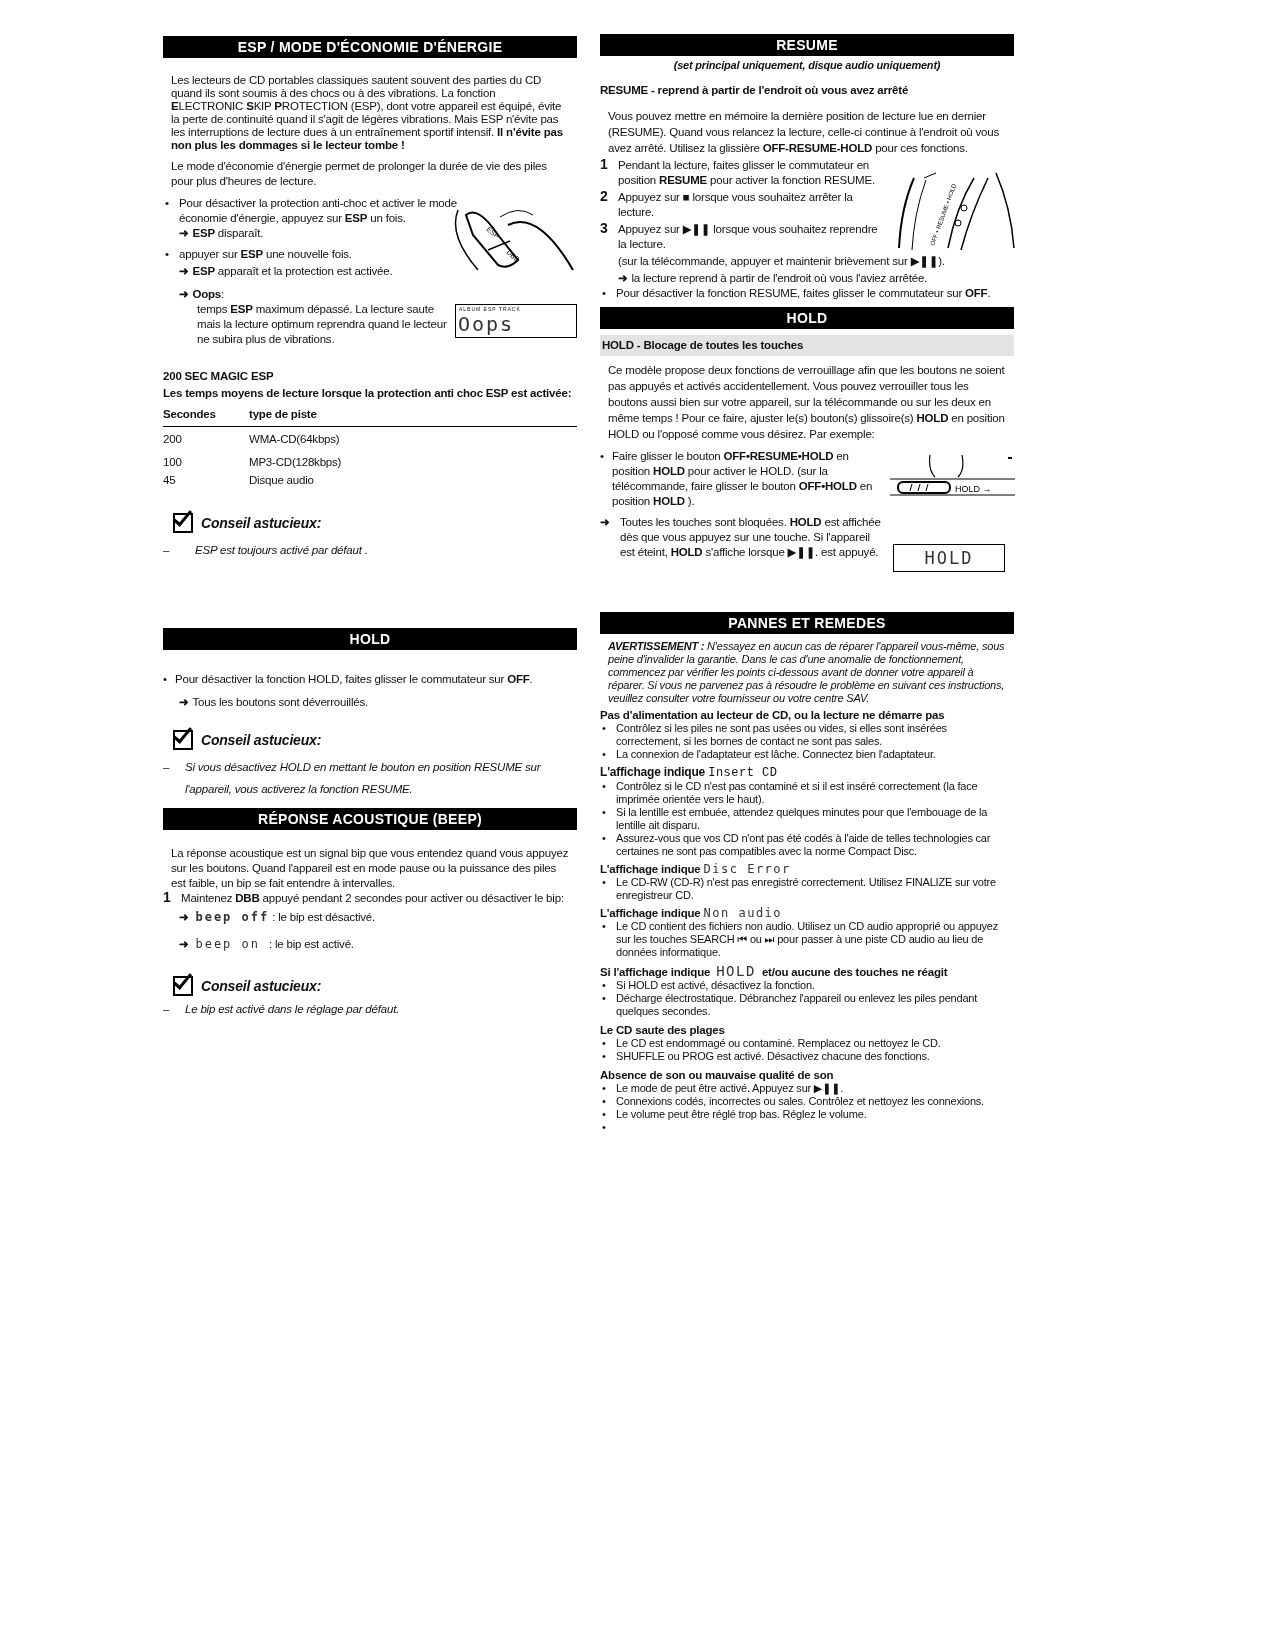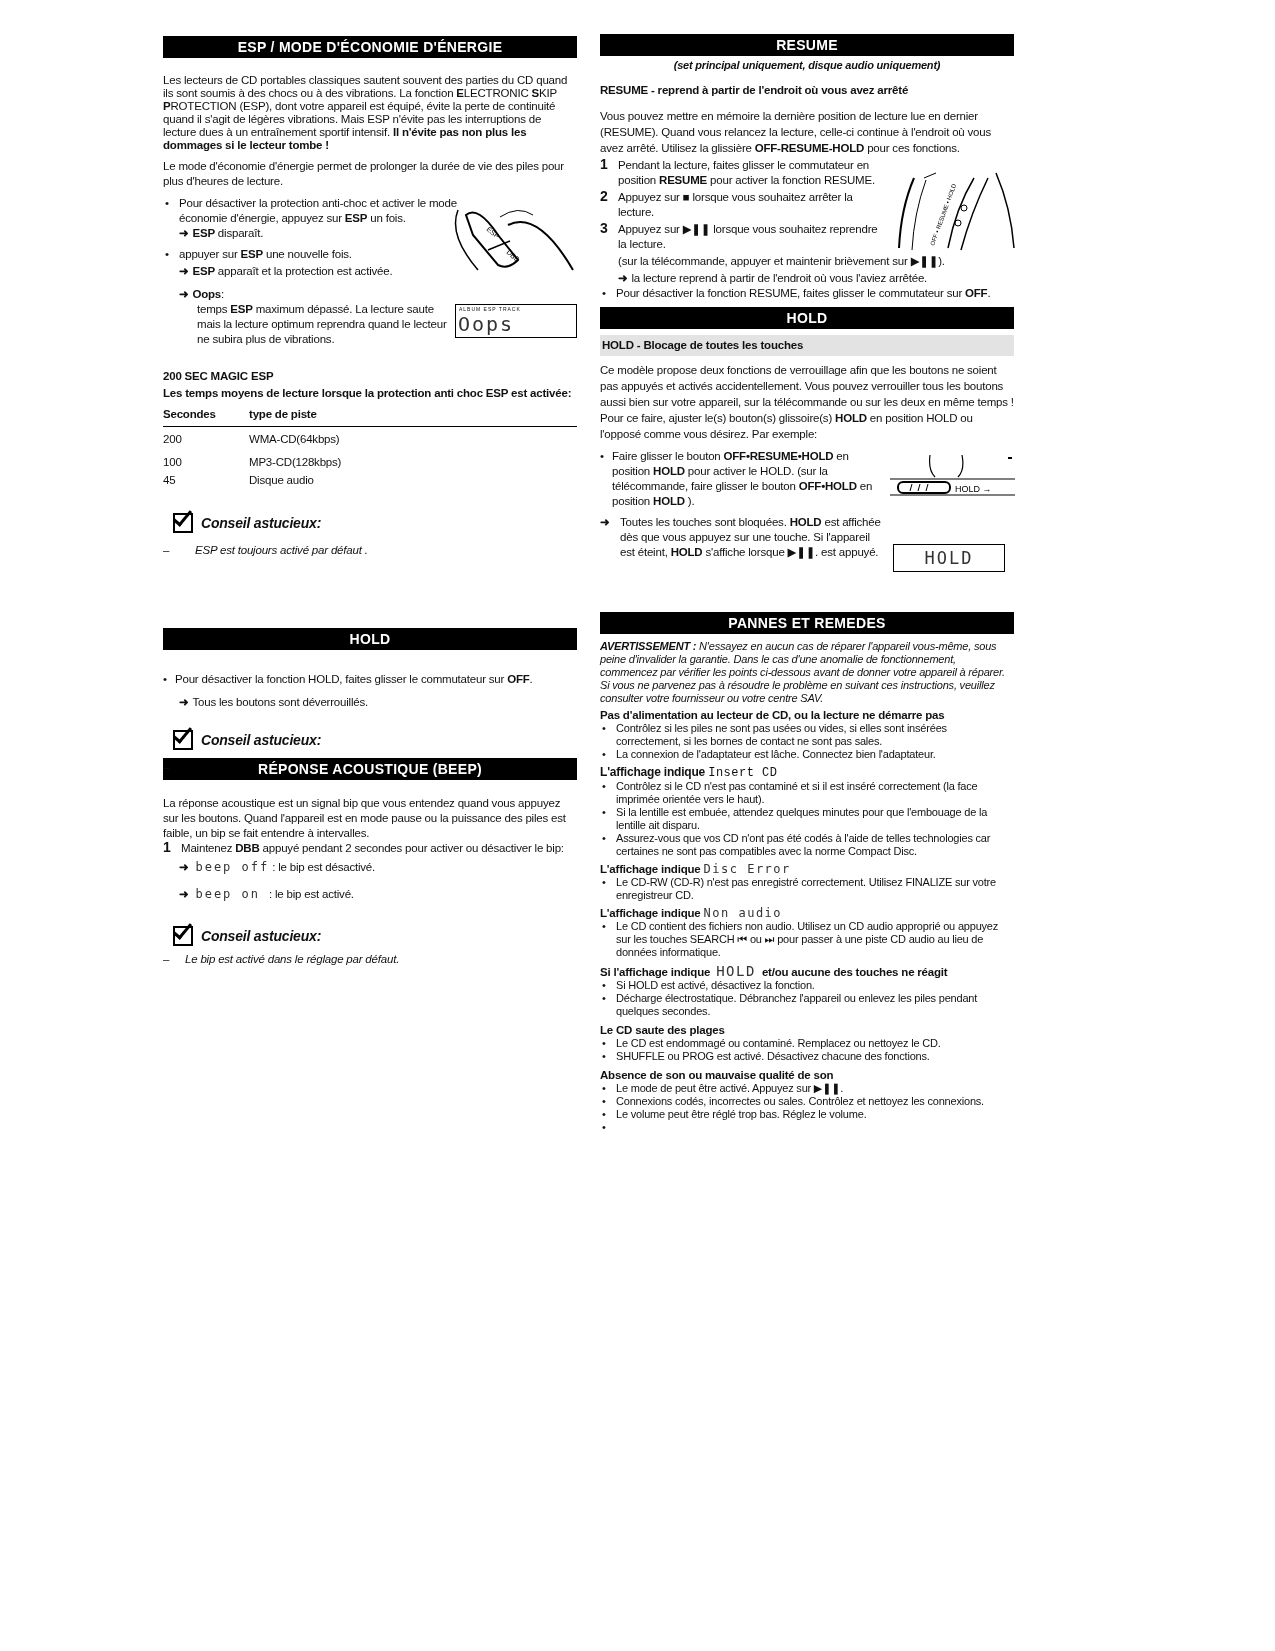--- a/index.html
+++ b/index.html
@@ -1,20 +1,20 @@
 <!DOCTYPE html>
 <html><head>
 <meta charset="utf-8">
 <style>
   html, body { margin:0; padding:0; background:#fff; }
   body { width:1275px; height:1651px; position:relative; font-family:"Liberation Sans", sans-serif; color:#111; overflow:hidden; }
   .col { position:absolute; font-size:11.5px; line-height:15px; letter-spacing:-0.2px; }
   .bar { background:#000; color:#fff; font-weight:bold; text-align:center; font-size:14px; height:22px; line-height:22px; letter-spacing:0.3px; }
   .sub-italic { text-align:center; font-style:italic; font-weight:bold; font-size:11px; margin:2px 0 6px; }
-  p { margin:0 0 7px; }
+  p { margin:0 8px 7px; }
   b { font-weight:bold; }
   .h-bold { font-weight:bold; margin:0 0 6px; }
   .gray-h { background:#e3e3e3; font-weight:bold; padding:3px 2px; margin:6px 0 6px; }
   .bullet { position:relative; padding-left:16px; margin:0 0 2px; }
   .bullet .dot { position:absolute; left:2px; top:0; }
   .arrow { font-weight:bold; margin-right:4px; }
   .num { position:relative; padding-left:18px; margin:0 0 2px; }
   .num .n { position:absolute; left:0; top:-1px; font-weight:bold; font-size:14px; }
   .lcd { font-family:"DejaVu Sans Mono", monospace; letter-spacing:2px; font-weight:normal; color:#333; }
   .tip { display:flex; align-items:center; gap:8px; margin:18px 0 6px 10px; font-weight:bold; font-style:italic; font-size:14px; }
@@ -155,26 +155,26 @@
 </div>
 
 <div class="col" style="left:163px; top:628px; width:414px;">
   <div class="bar">HOLD</div>
   <div class="bullet" style="margin-top:22px; padding-left:12px;"><span class="dot" style="left:0">•</span><span>Pour désactiver la fonction HOLD, faites glisser le commutateur sur </span><b>OFF</b><span>.</span></div>
   <div style="padding-left:16px; margin-top:8px;"><span class="arrow">➜</span><span>Tous les boutons sont déverrouillés.</span></div>
   <div class="tip" style="margin-top:20px;">
     <span class="tip-box"></span>
     <span>Conseil astucieux:</span>
   </div>
-  <div class="dash" style="padding-left:22px;"><span class="d">–</span></div>
+  <div class="dash" style="padding-left:22px;"><span class="d">–</span><span>Si vous désactivez HOLD en mettant le bouton en position RESUME sur l'appareil, vous activerez la fonction RESUME.</span></div>
 
   <div class="bar" style="margin-top:8px;">RÉPONSE ACOUSTIQUE (BEEP)</div>
   <p style="margin-top:16px; line-height:15px; margin-bottom:0;">La réponse acoustique est un signal bip que vous entendez quand vous appuyez sur les boutons. Quand l'appareil est en mode pause ou la puissance des piles est faible, un bip se fait entendre à intervalles.</p>
   <div class="num"><span class="n">1</span><span>Maintenez </span><b>DBB</b><span> appuyé pendant 2 secondes pour activer ou désactiver le bip:</span></div>
-  <div style="padding-left:16px; margin-top:4px;"><span class="arrow">➜</span> <span class="lcd" style="font-size:12px;">beep off</span> <span>: le bip est désactivé.</span></div>
+  <div style="padding-left:16px; margin-top:4px;"><span class="arrow">➜</span> <span class="lcd" style="font-size:12px;font-weight:bold;">beep off</span> <span>: le bip est désactivé.</span></div>
   <div style="padding-left:16px; margin-top:12px;"><span class="arrow">➜</span> <span class="lcd" style="font-size:12px;">beep on</span> &nbsp; <span>: le bip est activé.</span></div>
   <div class="tip" style="margin-top:24px;">
     <span class="tip-box"></span>
     <span>Conseil astucieux:</span>
   </div>
   <div class="dash" style="padding-left:22px; line-height:14px;"><span class="d">–</span><span>Le bip est activé dans le réglage par défaut.</span></div>
 </div>
 
 <div class="col pannes" style="left:600px; top:612px; width:414px; font-size:11px; line-height:13px;">
   <div class="bar">PANNES ET REMEDES</div>

